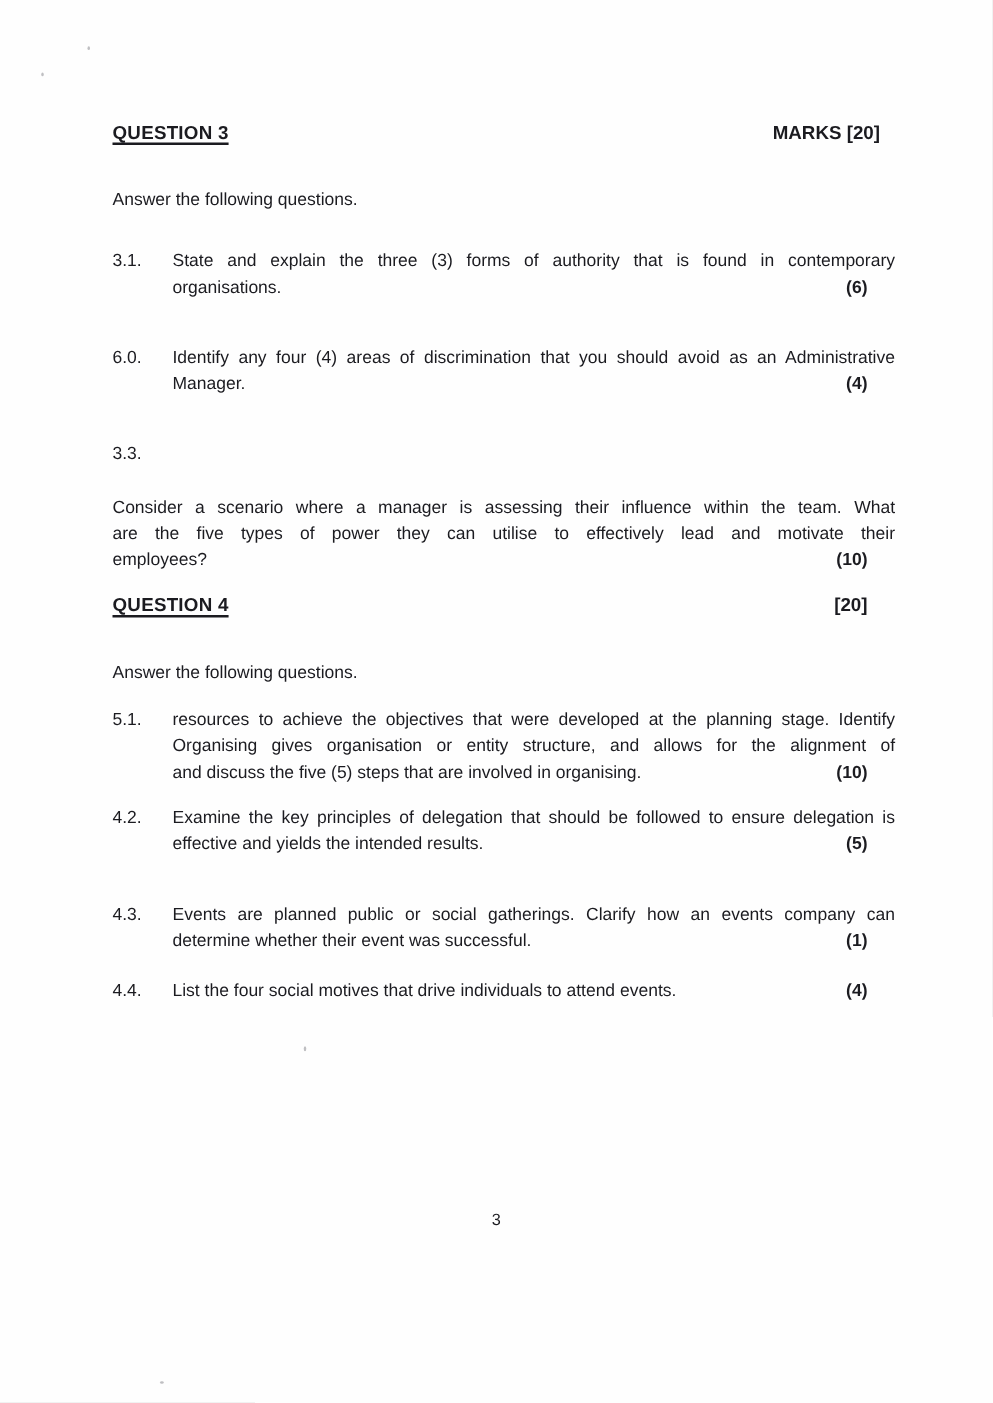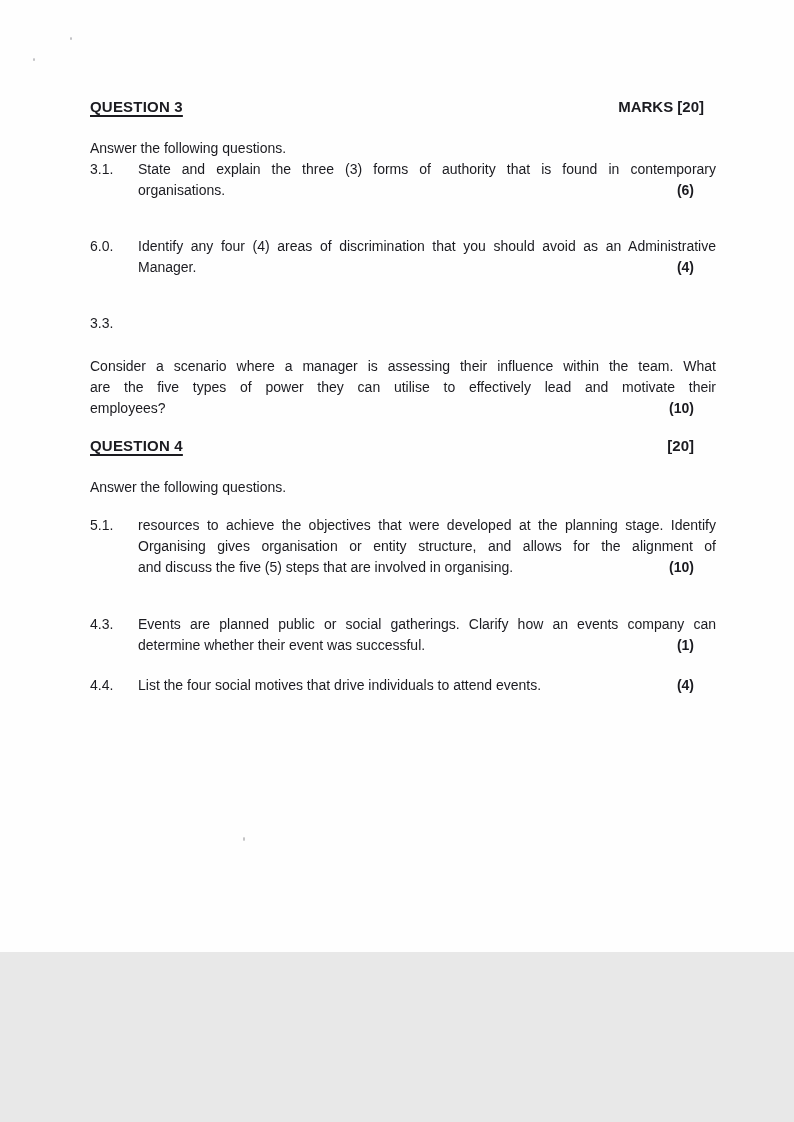--- a/index.html
+++ b/index.html
@@ -1,20 +1,20 @@
 <!DOCTYPE html>
 <html><head>
 <meta charset="utf-8">
 <style>
   * { margin: 0; padding: 0; box-sizing: border-box; }
   html, body { background: #e8e8e8; }
   .page {
     position: relative;
     width: 794px;
-    height: 952px;
+    height: 1122px;
     margin: 0 auto;
     background: #fefefe;
     color: #1b1b20;
     font-family: "Liberation Sans", "DejaVu Sans", sans-serif;
     font-size: 14px;
     line-height: 21px;
     overflow: hidden;
   }
   .content {
     position: absolute;
@@ -25,30 +25,30 @@
   .q-heading-row {
     display: flex;
     justify-content: space-between;
     align-items: baseline;
     font-weight: bold;
     font-size: 15px;
   }
   .q-title { text-decoration: underline; text-underline-offset: 3px; text-decoration-thickness: 1.5px; letter-spacing: 0.2px; }
   .section:nth-of-type(1) .q-marks { padding-right: 12px; }
   .section:nth-of-type(2) .q-marks { padding-right: 22px; }
-  .intro { margin-top: 21px; }
+  .intro { margin-top: 32px; }
   .item { display: flex; }
   .item-num { width: 48px; flex: 0 0 48px; }
   .item.indent-sm .item-num { width: 43px; flex: 0 0 43px; }
   .item-body { flex: 1; }
   .line-just { text-align: justify; text-align-last: justify; }
   .line-last { display: flex; justify-content: space-between; gap: 16px; }
   .item-marks { font-weight: bold; padding-right: 22px; white-space: nowrap; margin-left: 12px; }
   
-  .item-31 { margin-top: 0; }
+  .item-31 { margin-top: 28px; }
   .item-32 { margin-top: 35px; }
   .item-33 { margin-top: 35px; flex-direction: column; }
   .sec2 { margin-top: 16px; }
   .item-41 { margin-top: 17px; }
   .item-42 { margin-top: 15px; }
   .item-43 { margin-top: 36px; }
   .item-44 { margin-top: 19px; justify-content: flex-end; }
   .page-number {
     position: absolute;
     top: 965px;
@@ -124,20 +124,30 @@
         <div class="item-body">
           <div class="line-just">resources to achieve the objectives that were developed at the planning stage. Identify</div>
           <div class="line-just">Organising gives organisation or entity structure, and allows for the alignment of</div>
           <div class="line-last">
             <span>and discuss the five (5) steps that are involved in organising.</span>
             <span class="item-marks">(10)</span>
           </div>
         </div>
       </div>
 
+      <div class="item item-42">
+        <div class="item-num">4.2.</div>
+        <div class="item-body">
+          <div class="line-just">Examine the key principles of delegation that should be followed to ensure delegation is</div>
+          <div class="line-last">
+            <span>effective and yields the intended results.</span>
+            <span class="item-marks">(5)</span>
+          </div>
+        </div>
+      </div>
 
       <div class="item item-43">
         <div class="item-num">4.3.</div>
         <div class="item-body">
           <div class="line-just">Events are planned public or social gatherings.  Clarify how an events company can</div>
           <div class="line-last">
             <span>determine whether their event was successful.</span>
             <span class="item-marks">(1)</span>
           </div>
         </div>

